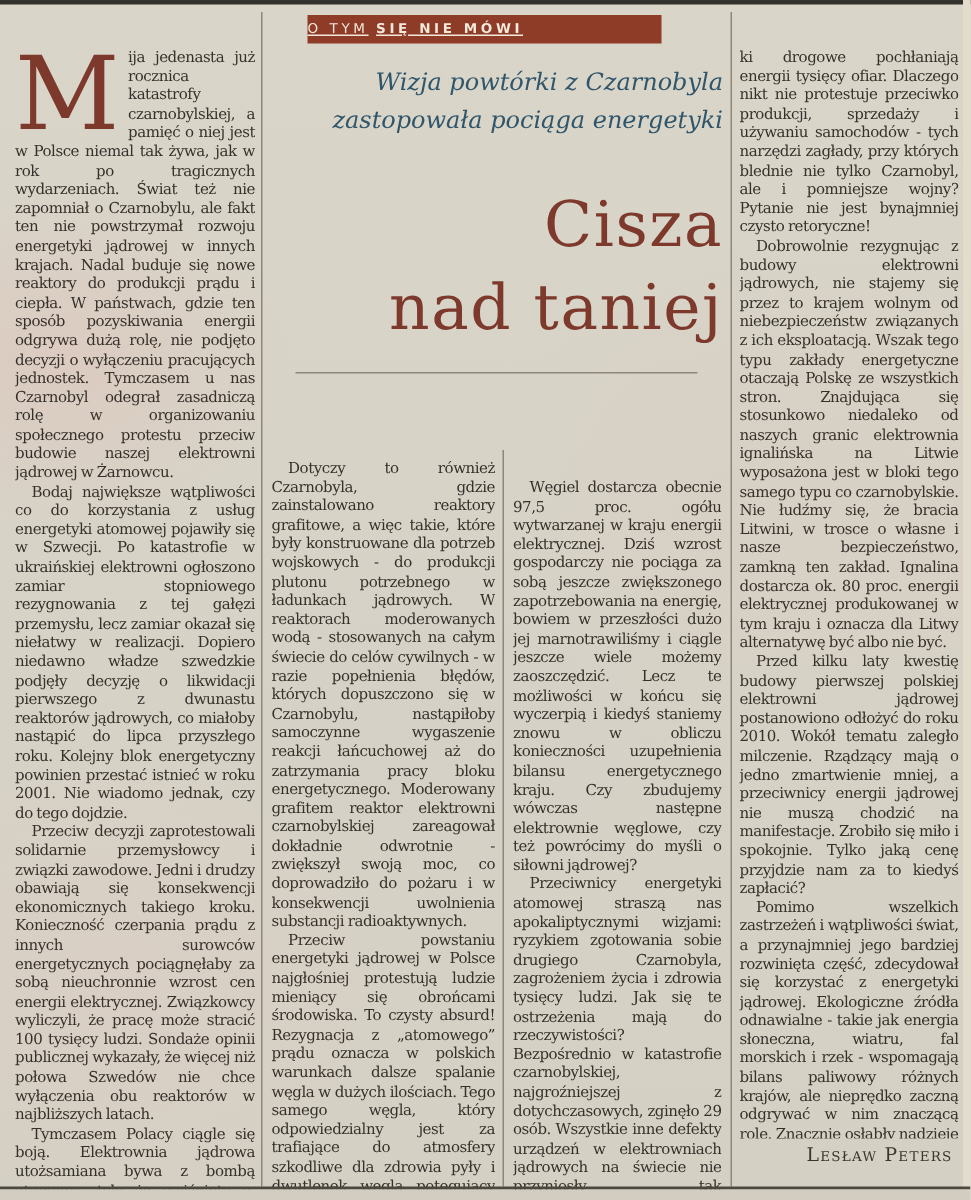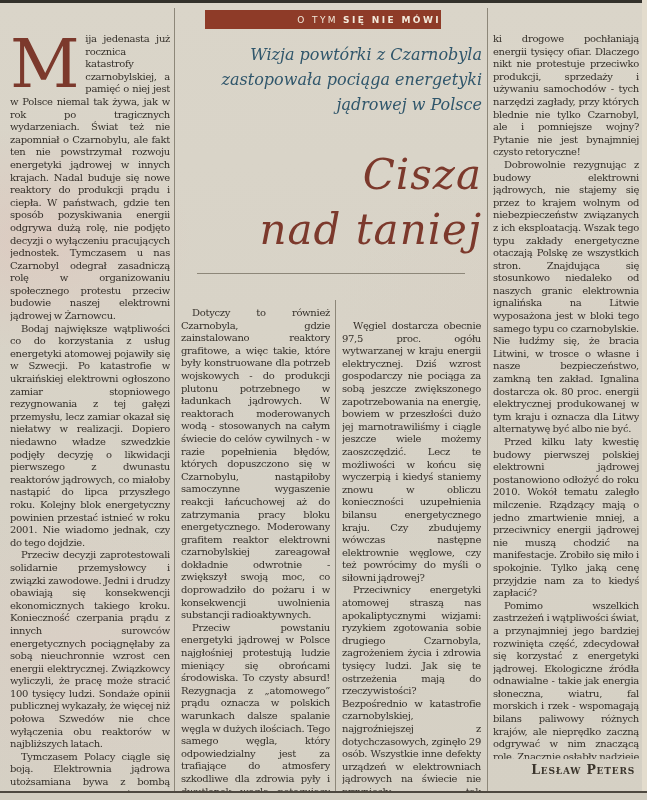--- a/index.html
+++ b/index.html
@@ -19,31 +19,31 @@
   .bottom-rule { position:absolute; left:0; top:791px; width:100%; height:2px; background:#4d483f; }
   .bottom-edge { position:absolute; left:0; top:793px; width:100%; height:7px; background:#d2cdc0; }
 
   .vr { position:absolute; width:1px; background:#8d8779; }
   .vr1 { left:174px; top:8px;  height:783px; }
   .vr2 { left:335px; top:300px; height:491px; }
   .vr3 { left:487px; top:8px;  height:783px; }
 
   .kicker-bar {
     position:absolute; left:205px; top:10px; width:236px; height:19px;
-    background:#8e3b28; color:#f2e9da; text-align:right;
+    background:#8e3b28; color:#f2e9da; text-align:left;
     font-family:"DejaVu Sans", sans-serif; font-size:9px; line-height:20px;
-    letter-spacing:2.4px; white-space:nowrap;
+    letter-spacing:2.4px; white-space:nowrap;text-decoration:underline;
   }
   .kicker-light { font-weight:normal; margin-right:5px; }
   .kicker-bold  { font-weight:bold; }
 
   .headline { position:absolute; left:180px; top:42px; width:302px; text-align:right; }
   .subtitle { color:#30566b; font-style:italic; font-size:16px; line-height:25px; }
   .title { margin:30px 0 0 0; color:#7c392c; font-weight:normal; font-size:42px; line-height:55px; letter-spacing:1px; }
-  .title span { display:block;font-style:italic; }
+  .title span { display:block; }
   .title-rule { margin:16px auto 0 auto; width:268px; height:1px; background:#8d8779; }
 
   .col {
     position:absolute; overflow:hidden;
     font-size:10px; line-height:12.6px; letter-spacing:-0.3px; word-spacing:-0.5px;
     color:#35302a; text-align:justify;
   }
   .col1 { left:10px;  top:33px;  width:160px; height:760px; }
   .col2 { left:181px; top:307px; width:149px; height:486px; }
   .col3 { left:342px; top:320px; width:139px; height:486px; }
@@ -51,21 +51,21 @@
   .col p { margin:0; }
   .col p.indent { text-indent:11px; }
 
   .dropcap {
     float:left; color:#7c392c; font-size:68px; line-height:58px; height:58px;
     margin:2px 6px 0 0;
   }
 
   .author {
     position:absolute; right:12px; top:762px;
-    font-variant:small-caps; font-size:12.5px; letter-spacing:0.8px; color:#3b352c;font-weight:bold;
+    font-variant:small-caps; font-size:12.5px; letter-spacing:0.8px; color:#3b352c;
   }
 </style>
 </head>
 <body>
 
 <div class="page">
 
   <div class="top-edge"></div>
   <div class="right-edge"></div>
 
@@ -74,21 +74,20 @@
   <div class="vr vr3"></div>
 
   <div class="kicker-bar">
     <span class="kicker-light">O TYM</span><span class="kicker-bold">SIĘ NIE MÓWI</span>
   </div>
 
   <div class="headline">
     <div class="subtitle">
       <div>Wizja powtórki z Czarnobyla</div>
       <div>zastopowała pociąga energetyki</div>
-      <div>jądrowej w Polsce</div>
     </div>
     <h1 class="title">
       <span>Cisza</span>
       <span>nad taniej</span>
     </h1>
     <div class="title-rule"></div>
   </div>
 
   <div class="col col1">
     <p><span class="dropcap">M</span><span>ija jedenasta już rocznica katastrofy czarnobylskiej, a pamięć o niej jest w Polsce niemal tak żywa, jak w rok po tragicznych wydarzeniach. Świat też nie zapomniał o Czarnobylu, ale fakt ten nie powstrzymał rozwoju energetyki jądrowej w innych krajach. Nadal buduje się nowe reaktory do produkcji prądu i ciepła. W państwach, gdzie ten sposób pozyskiwania energii odgrywa dużą rolę, nie podjęto decyzji o wyłączeniu pracujących jednostek. Tymczasem u nas Czarnobyl odegrał zasadniczą rolę w organizowaniu społecznego protestu przeciw budowie naszej elektrowni jądrowej w Żarnowcu.</span></p>

